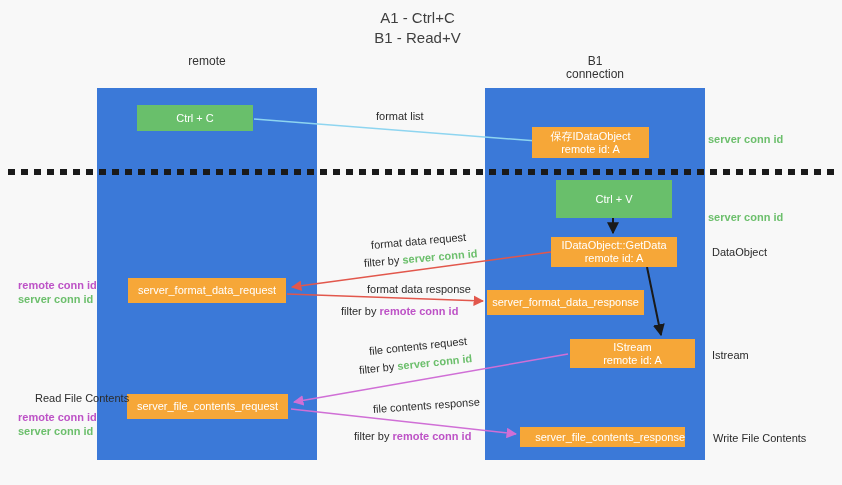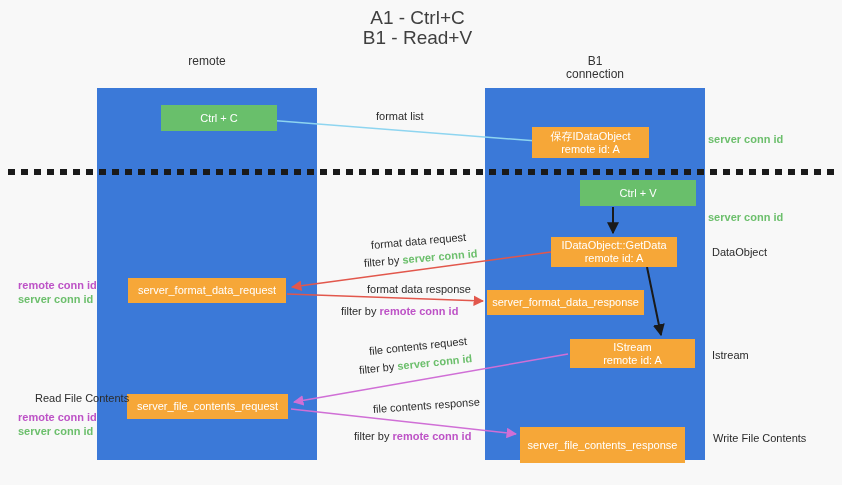--- a/index.html
+++ b/index.html
@@ -10,21 +10,21 @@
   .canvas{
     position:relative;
     width:842px;height:485px;
     background:#f8f8f8;
     overflow:hidden;
   }
   .abs{position:absolute;}
   .title{
     left:0;top:8px;width:835px;
     text-align:center;
-    font-size:19px;color:#3f3f3f;
+    font-size:15px;color:#3f3f3f;
     line-height:20px;
   }
   .lane-header{
     text-align:center;
     font-size:12px;color:#333;
     line-height:13px;
   }
   .lane{
     background:#3b79d8;
   }
@@ -32,21 +32,21 @@
     height:6px;
     background:repeating-linear-gradient(90deg,#1a1a1a 0 7px,transparent 7px 13px);
   }
   .box{
     display:flex;flex-direction:column;
     align-items:center;justify-content:center;
     color:#fff;font-size:11px;line-height:13px;
     text-align:center;
     box-sizing:border-box;
   }
-  .box.green{background:#69bf6b;margin-left:24px;}
+  .box.green{background:#69bf6b;}
   .box.orange{background:#f6a738;}
   .lbl{font-size:11px;color:#2b2b2b;white-space:nowrap;}
   .green-t{color:#6cbf6c;font-weight:bold;}
   .magenta-t{color:#bd52c6;font-weight:bold;}
   .rot-n5{transform:rotate(-5deg);transform-origin:left center;}
   .rot-n6{transform:rotate(-6deg);transform-origin:left center;}
   .rot-n4{transform:rotate(-4deg);transform-origin:left center;}
   .side{white-space:nowrap;}
   svg.arrows{left:0;top:0;width:842px;height:485px;pointer-events:none;}
 </style>
@@ -99,21 +99,21 @@
 
   <div class="abs box green" style="left:137px;top:105px;width:116px;height:26px;">
     <div>Ctrl + C</div>
   </div>
 
   <div class="abs box orange" style="left:532px;top:127px;width:117px;height:31px;">
     <div>保存IDataObject</div>
     <div>remote id: A</div>
   </div>
 
-  <div class="abs box green" style="left:556px;top:180px;width:116px;height:26px;">
+  <div class="abs box green" style="left:556px;top:180px;width:116px;height:38px;">
     <div>Ctrl + V</div>
   </div>
 
   <div class="abs box orange" style="left:551px;top:237px;width:126px;height:30px;">
     <div>IDataObject::GetData</div>
     <div>remote id: A</div>
   </div>
 
   <div class="abs box orange" style="left:487px;top:290px;width:157px;height:25px;">
     <div>server_format_data_response</div>
@@ -125,21 +125,21 @@
 
   <div class="abs box orange" style="left:570px;top:339px;width:125px;height:29px;">
     <div>IStream</div>
     <div>remote id: A</div>
   </div>
 
   <div class="abs box orange" style="left:127px;top:394px;width:161px;height:25px;">
     <div>server_file_contents_request</div>
   </div>
 
-  <div class="abs box orange" style="left:520px;top:427px;width:165px;height:36px;">
+  <div class="abs box orange" style="left:520px;top:427px;width:165px;height:20px;align-items:flex-end;">
     <div>server_file_contents_response</div>
   </div>
 
   <div class="abs lbl" style="left:376px;top:110px;">format list</div>
 
   <div class="abs lbl rot-n5" style="left:371px;top:239px;">format data request</div>
   <div class="abs lbl rot-n5" style="left:364px;top:257px;">
     <span>filter by </span><span class="green-t">server conn id</span>
   </div>
 

